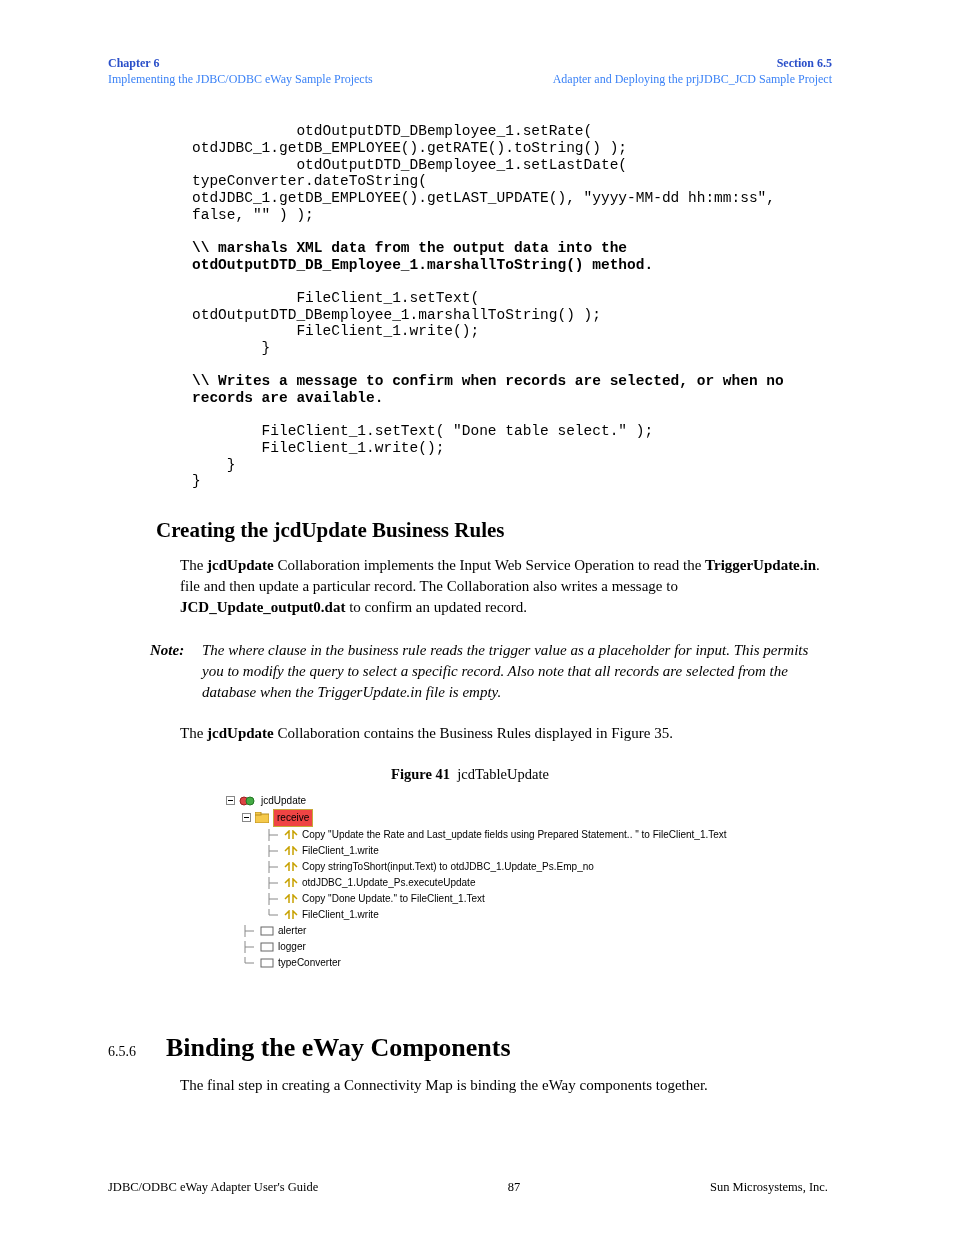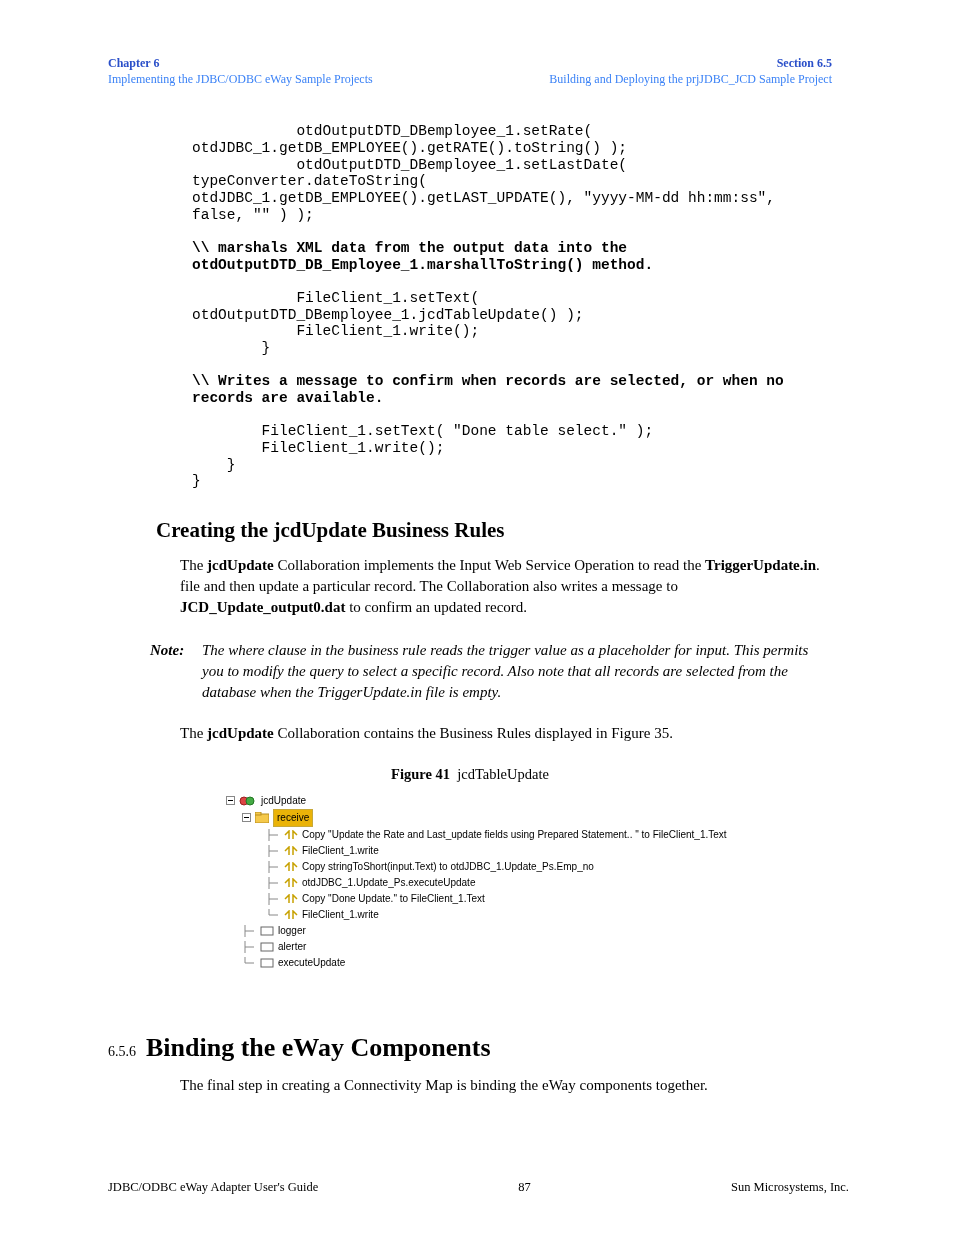--- a/index.html
+++ b/index.html
@@ -87,81 +87,82 @@
   .toggle-icon {
     width: 9px; height: 9px;
     display: inline-flex;
     align-items: center; justify-content: center;
   }
   .toggle-icon svg { display: block; }
   .folder-icon svg, .gear-icon svg, .assign-icon svg, .box-icon svg,
   .branch-icon svg { display: block; }
   .tree-label { color: #000; }
   .receive-label {
-    background: #eab308;
+    background: #ef4444;
     border: 1px solid #c7a93a;
     padding: 0 3px;
     color: #000;
   }
   .section-number-row {
     display: flex;
     align-items: baseline;
     margin: 62px 0 12px 0;
+    gap: 20px;
   }
   .section-number {
     font-size: 14px;
     margin-right: 10px;
     font-family: "Palatino Linotype", Palatino, serif;
   }
   .h1 {
     font-family: "Palatino Linotype", Palatino, serif;
     font-weight: bold;
     font-size: 26px;
   }
   .footer {
     position: absolute;
     bottom: 40px;
     left: 108px;
-    right: 83px;
+    right: 104px;
     display: flex;
     justify-content: space-between;
     font-size: 12.5px;
   }
   .footer-center {
     color: #000000;
   }
 </style>
 </head>
 <body>
 
 <div class="page">
 
   <div class="header">
     <div class="header-left">
       <div class="chapter-label">Chapter 6</div>
       <div class="header-sub">Implementing the JDBC/ODBC eWay Sample Projects</div>
     </div>
     <div class="header-right">
       <div class="section-label">Section 6.5</div>
-      <div class="header-sub">Building and Deploying the prjJDBC_JCD Sample Project</div>
+      <div class="header-sub">Adapter and Deploying the prjJDBC_JCD Sample Project</div>
     </div>
   </div>
 
   <div class="code-block"><span>            otdOutputDTD_DBemployee_1.setRate( </span>
 <span>otdJDBC_1.getDB_EMPLOYEE().getRATE().toString() );</span>
 <span>            otdOutputDTD_DBemployee_1.setLastDate( </span>
 <span>typeConverter.dateToString( </span>
 <span>otdJDBC_1.getDB_EMPLOYEE().getLAST_UPDATE(), "yyyy-MM-dd hh:mm:ss", </span>
 <span>false, "" ) );</span>
 
 <span class="code-bold">\\ marshals XML data from the output data into the </span>
 <span class="code-bold">otdOutputDTD_DB_Employee_1.marshallToString() method.</span>
 
 <span>            FileClient_1.setText( </span>
-<span>otdOutputDTD_DBemployee_1.jcdTableUpdate() );</span>
+<span>otdOutputDTD_DBemployee_1.marshallToString() );</span>
 <span>            FileClient_1.write();</span>
 <span>        }</span>
 
 <span class="code-bold">\\ Writes a message to confirm when records are selected, or when no </span>
 <span class="code-bold">records are available.</span>
 
 <span>        FileClient_1.setText( "Done table select." );</span>
 <span>        FileClient_1.write();</span>
 <span>    }</span>
 <span>}</span></div>
@@ -313,49 +314,49 @@
           <svg width="14" height="12">
             <line x1="3" y1="0" x2="3" y2="12" stroke="#888"></line>
             <line x1="3" y1="6" x2="12" y2="6" stroke="#888"></line>
           </svg>
         </span>
       <span class="box-icon">
           <svg width="14" height="10">
             <rect x="1" y="1" width="12" height="8" fill="#fff" stroke="#666"></rect>
           </svg>
         </span>
+      <span class="tree-label">alerter</span>
+    </div>
+    <div class="tree-row tree-indent-1">
+      <span class="branch-icon">
+          <svg width="14" height="12">
+            <line x1="3" y1="0" x2="3" y2="12" stroke="#888"></line>
+            <line x1="3" y1="6" x2="12" y2="6" stroke="#888"></line>
+          </svg>
+        </span>
+      <span class="box-icon">
+          <svg width="14" height="10">
+            <rect x="1" y="1" width="12" height="8" fill="#fff" stroke="#666"></rect>
+          </svg>
+        </span>
       <span class="tree-label">logger</span>
     </div>
     <div class="tree-row tree-indent-1">
       <span class="branch-icon">
           <svg width="14" height="12">
-            <line x1="3" y1="0" x2="3" y2="12" stroke="#888"></line>
+            <line x1="3" y1="0" x2="3" y2="6" stroke="#888"></line>
             <line x1="3" y1="6" x2="12" y2="6" stroke="#888"></line>
           </svg>
         </span>
       <span class="box-icon">
           <svg width="14" height="10">
             <rect x="1" y="1" width="12" height="8" fill="#fff" stroke="#666"></rect>
           </svg>
         </span>
-      <span class="tree-label">alerter</span>
-    </div>
-    <div class="tree-row tree-indent-1">
-      <span class="branch-icon">
-          <svg width="14" height="12">
-            <line x1="3" y1="0" x2="3" y2="6" stroke="#888"></line>
-            <line x1="3" y1="6" x2="12" y2="6" stroke="#888"></line>
-          </svg>
-        </span>
-      <span class="box-icon">
-          <svg width="14" height="10">
-            <rect x="1" y="1" width="12" height="8" fill="#fff" stroke="#666"></rect>
-          </svg>
-        </span>
-      <span class="tree-label">executeUpdate</span>
+      <span class="tree-label">typeConverter</span>
     </div>
   </div>
 
   <div class="section-number-row">
     <span class="section-number">6.5.6</span>
     <span class="h1">Binding the eWay Components</span>
   </div>
 
   <p class="body-para">The final step in creating a Connectivity Map is binding the eWay components together.</p>
 

